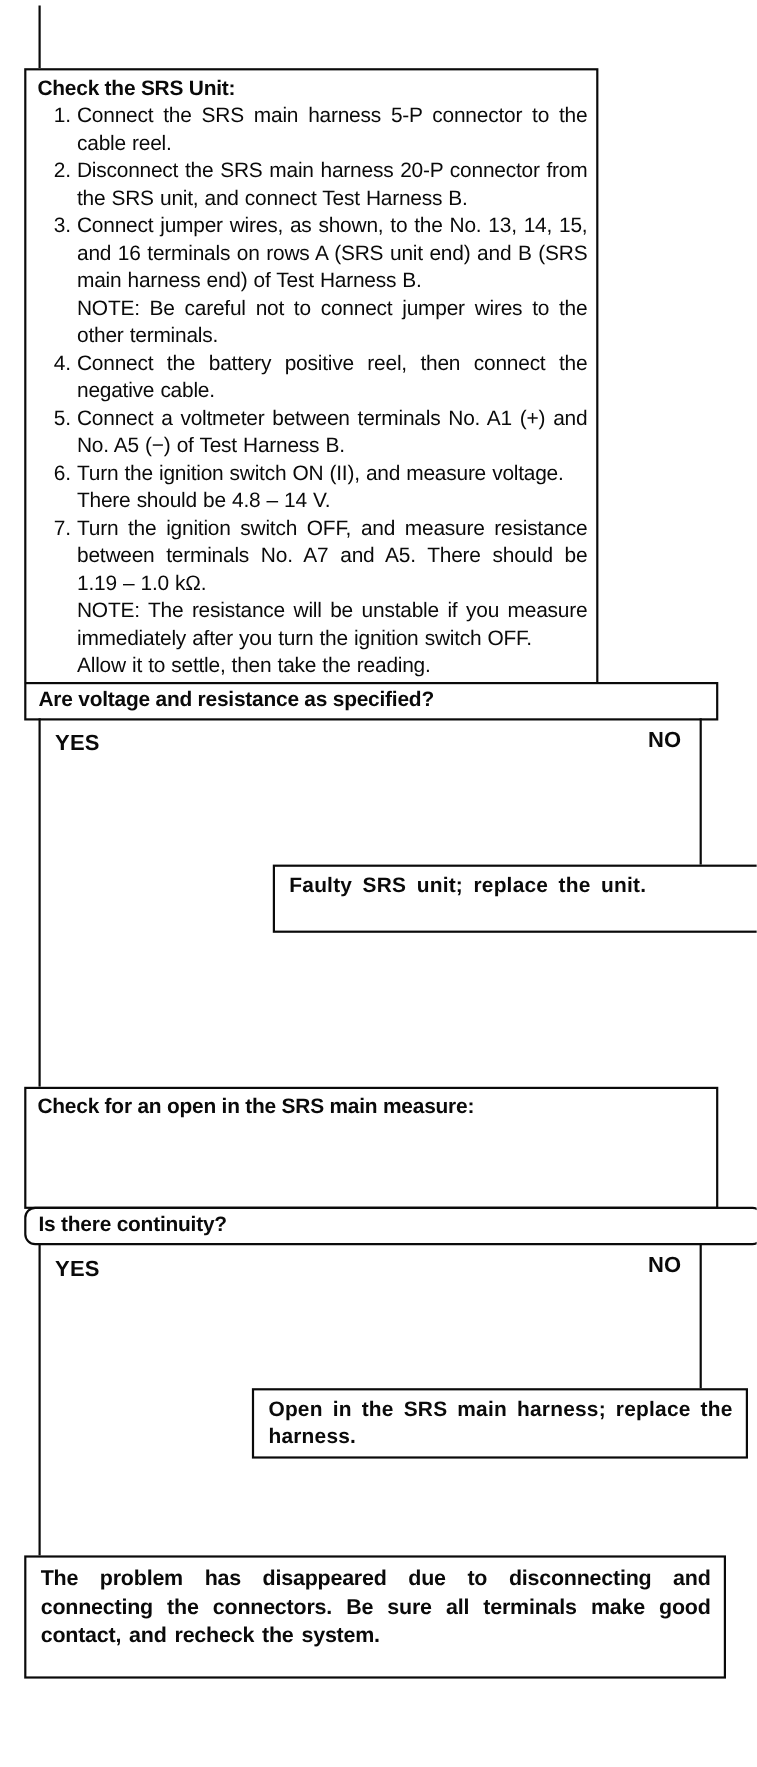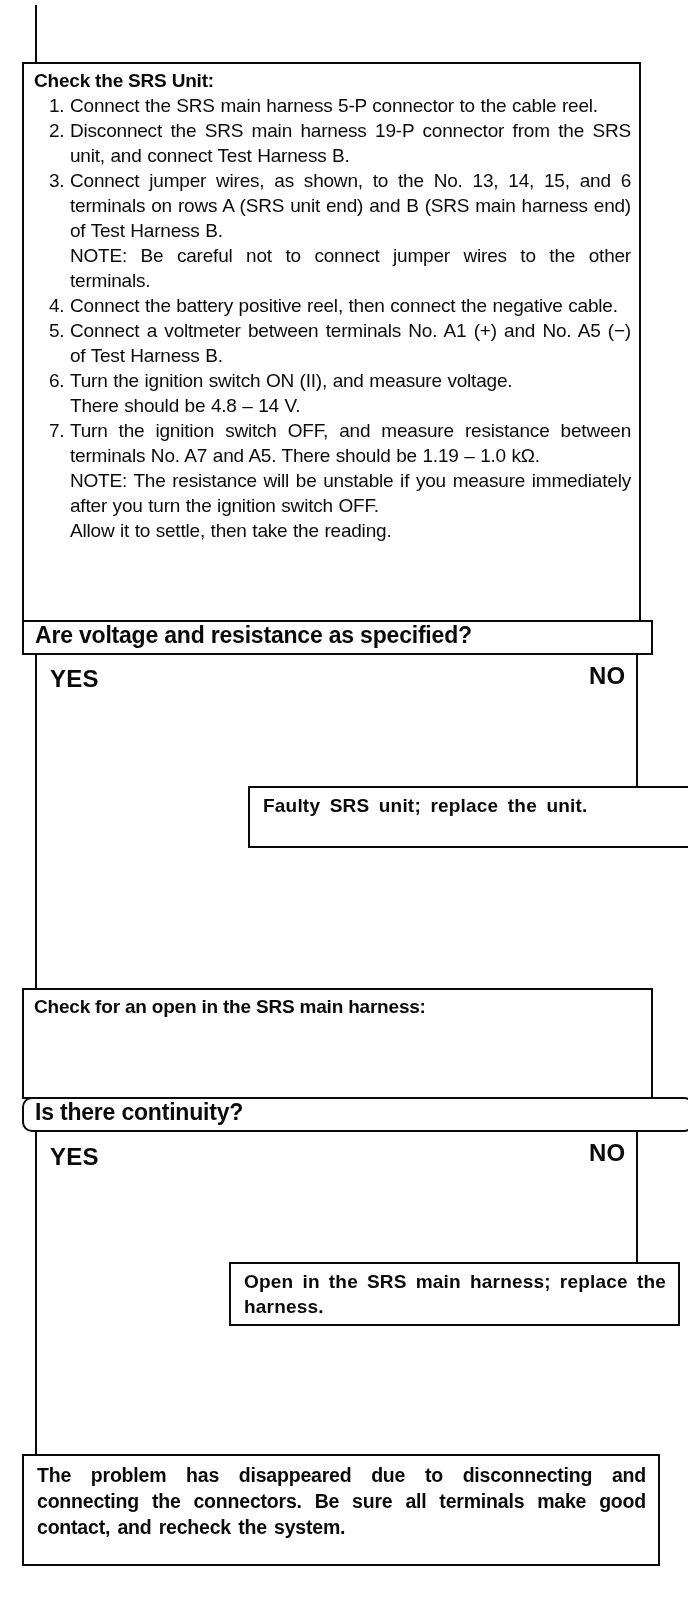--- a/index.html
+++ b/index.html
@@ -43,29 +43,30 @@
     line-height: 25px;
     letter-spacing: -0.2px;
     word-spacing: 0.5px;
   }
   ol.steps li {
     white-space: pre-line;
     text-align: justify;
   }
   .q-strip {
     display: flex;
+    align-items: center;
     padding: 0 10px 2px 11px;
     font-weight: 700;
-    font-size: 23px;
+    font-size: 19px;
     letter-spacing: -0.2px;
   }
   .branch-label {
     position: absolute;
     font-weight: 700;
-    font-size: 24px;
+    font-size: 20px;
     letter-spacing: 0.2px;
   }
   .result-box {
     padding: 5px 12px 0 13px;
     font-weight: 700;
     font-size: 19px;
     line-height: 25px;
     text-align: justify;
     word-spacing: 4px;
     letter-spacing: 0.2px;
@@ -81,26 +82,26 @@
     letter-spacing: -0.2px;
   }
 </style>
 </head>
 <body>
 
 <div id="page">
 
   <div class="vline" style="left:35px; top:5px; height:57px;"></div>
 
-  <div class="box proc-box" style="left:22px; top:62px; width:619px; height:560px;">
+  <div class="box proc-box" style="left:22px; top:62px; width:522px; height:560px;">
     <div class="box-title">Check the SRS Unit:</div>
     <ol class="steps">
       <li>Connect the SRS main harness 5-P connector to the cable reel.</li>
-      <li>Disconnect the SRS main harness 19-P connector from the SRS unit, and connect Test Harness B.</li>
-      <li>Connect jumper wires, as shown, to the No. 13, 14, 15, and 6 terminals on rows A (SRS unit end) and B (SRS main harness end) of Test Harness B.
+      <li>Disconnect the SRS main harness 20-P connector from the SRS unit, and connect Test Harness B.</li>
+      <li>Connect jumper wires, as shown, to the No. 13, 14, 15, and 16 terminals on rows A (SRS unit end) and B (SRS main harness end) of Test Harness B.
 NOTE: Be careful not to connect jumper wires to the other terminals.</li>
       <li>Connect the battery positive reel, then connect the negative cable.</li>
       <li>Connect a voltmeter between terminals No. A1 (+) and No. A5 (−) of Test Harness B.</li>
       <li>Turn the ignition switch ON (II), and measure voltage.
 There should be 4.8 – 14 V.</li>
       <li>Turn the ignition switch OFF, and measure resistance between terminals No. A7 and A5. There should be 1.19 – 1.0 kΩ.
 NOTE: The resistance will be unstable if you measure immediately after you turn the ignition switch OFF.
 Allow it to settle, then take the reading.</li>
     </ol>
   </div>
@@ -112,33 +113,33 @@
   <div class="vline" style="left:35px; top:653px; height:335px;"></div>
   <div class="vline" style="left:636px; top:653px; height:135px;"></div>
   <div class="branch-label" style="left:50px; top:665px;">YES</div>
   <div class="branch-label" style="left:589px; top:662px;">NO</div>
 
   <div class="box result-box" style="left:203px; top:786px; width:450px; height:62px;">
     <span>Faulty SRS unit; replace the unit.</span>
   </div>
 
   <div class="box proc-box" style="left:22px; top:988px; width:631px; height:111px;">
-    <div class="box-title">Check for an open in the SRS main harness:</div>
+    <div class="box-title">Check for an open in the SRS main measure:</div>
   </div>
 
   <div class="box q-strip" style="left:22px; top:1097px; width:672px; height:35px;border-radius:10px;">
     <span>Is there continuity?</span>
   </div>
 
   <div class="vline" style="left:35px; top:1130px; height:335px;"></div>
   <div class="vline" style="left:636px; top:1130px; height:134px;"></div>
   <div class="branch-label" style="left:50px; top:1143px;">YES</div>
   <div class="branch-label" style="left:589px; top:1139px;">NO</div>
 
   <div class="box result-box" style="left:184px; top:1262px; width:451px; height:64px; word-spacing:2px;">
     <span>Open in the SRS main harness; replace the harness.</span>
   </div>
 
-  <div class="box final-box" style="left:22px; top:1454px; width:638px; height:112px;">
+  <div class="box final-box" style="left:22px; top:1414px; width:638px; height:112px;">
     <span>The problem has disappeared due to disconnecting and connecting the connectors. Be sure all terminals make good contact, and recheck the system.</span>
   </div>
 
 </div>
 
 </body></html>

